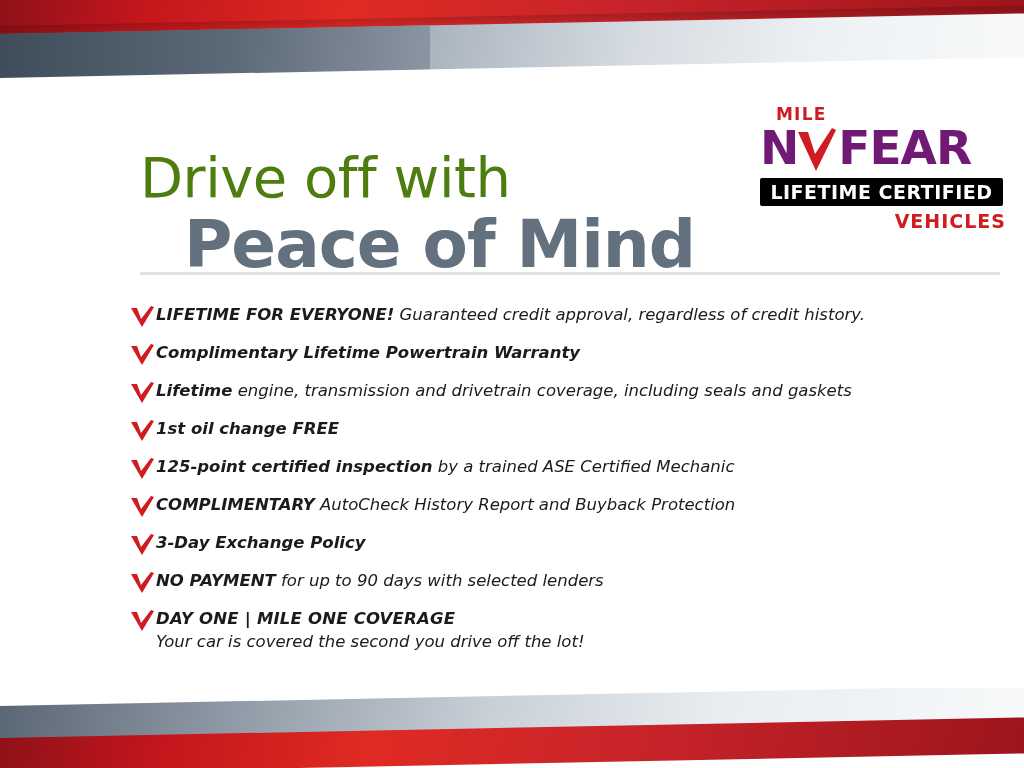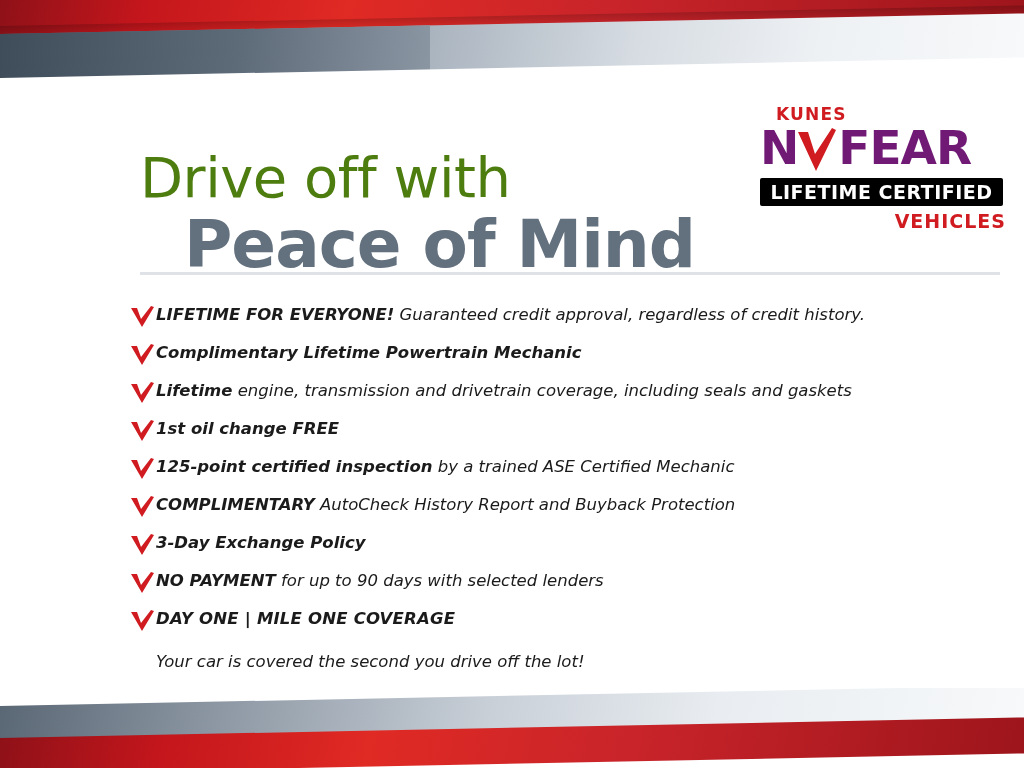--- a/index.html
+++ b/index.html
@@ -238,21 +238,21 @@
     color: #1b1b1b;
     line-height: 1.25;
     font-style: italic;
   }
   .bullet-text b {
     font-weight: bold;
     font-style: italic;
   }
   .bullet-sub {
     margin-left: 26px;
-    margin-top: 20px;
+    margin-top: 0;
     font-family: "DejaVu Sans", sans-serif;
     font-size: 16.5px;
     font-style: italic;
     color: #1b1b1b;
   }
   .bullet-strongline {
     font-weight: bold;
     font-style: italic;
     letter-spacing: 0.2px;
   }
@@ -270,21 +270,21 @@
     <div class="top-white-cover"></div>
   </div>
 
   <div class="headline">
     <div class="headline-line1">Drive off with</div>
     <div class="headline-line2">Peace of Mind</div>
   </div>
   <div class="headline-rule"></div>
 
   <div class="logo-block">
-    <div class="logo-kunes">KUNES</div>
+    <div class="logo-kunes">MILE</div>
     <div class="logo-nofear">
       <span>N</span><span style="padding-left:40px;">FEAR</span>
     </div>
     <span class="logo-check">
       <svg viewBox="0 0 42 44" width="42" height="44">
         <path d="M3 4 L13 4 L20 26 L37 0 L41 2 L21 43 Z" fill="#d01c20"></path>
       </svg>
     </span>
     <div class="logo-bar">LIFETIME CERTIFIED</div>
     <div class="logo-vehicles">VEHICLES</div>
@@ -300,21 +300,21 @@
       </span>
       <span class="bullet-text"><b>LIFETIME FOR EVERYONE!</b><span> Guaranteed credit approval, regardless of credit history.</span></span>
     </div>
 
     <div class="bullet-row">
       <span class="bullet-mark">
         <svg viewBox="0 0 26 22" width="26" height="22">
           <path d="M1 2 L7 2 L11 13 L21 0 L24 1 L12 21 Z" fill="#d01c20"></path>
         </svg>
       </span>
-      <span class="bullet-text"><b>Complimentary Lifetime Powertrain Mechanic</b><span></span></span>
+      <span class="bullet-text"><b>Complimentary Lifetime Powertrain Warranty</b><span></span></span>
     </div>
 
     <div class="bullet-row">
       <span class="bullet-mark">
         <svg viewBox="0 0 26 22" width="26" height="22">
           <path d="M1 2 L7 2 L11 13 L21 0 L24 1 L12 21 Z" fill="#d01c20"></path>
         </svg>
       </span>
       <span class="bullet-text"><b>Lifetime</b><span> engine, transmission and drivetrain coverage, including seals and gaskets</span></span>
     </div>

